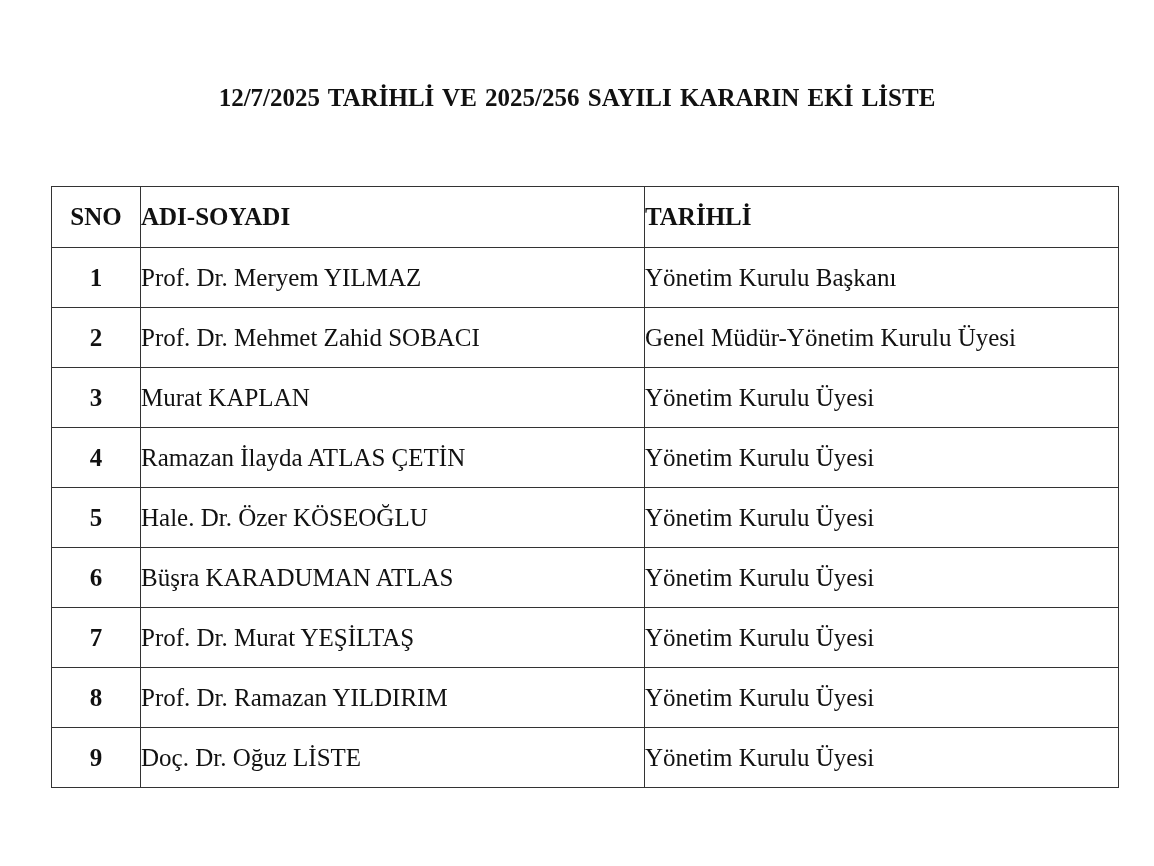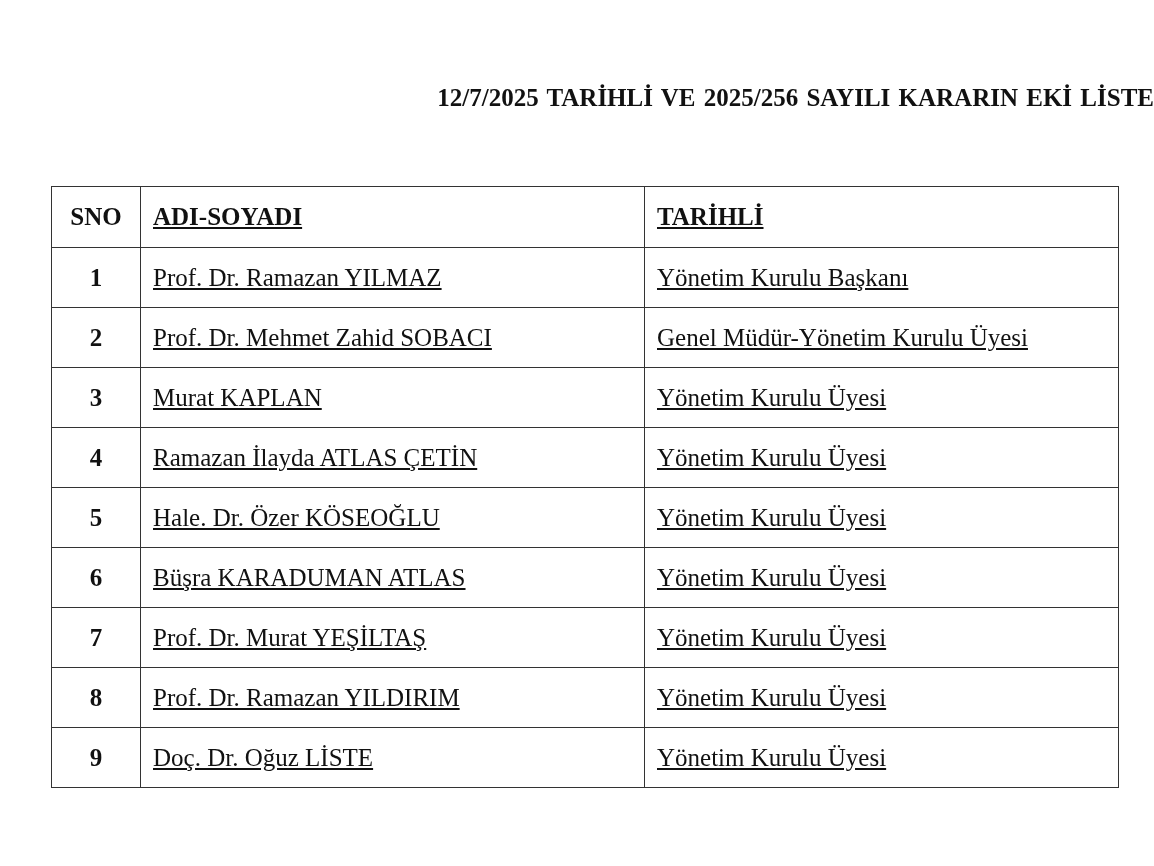--- a/index.html
+++ b/index.html
@@ -1,27 +1,27 @@
 <!DOCTYPE html>
 <html><head>
 <meta charset="utf-8">
 <style>
   html, body { margin: 0; padding: 0; background: #ffffff; }
   body { width: 1154px; height: 866px; position: relative; overflow: hidden;
          font-family: "Liberation Serif", "DejaVu Serif", serif; color: #111; }
-  .title { position: absolute; left: 0; top: 84px; width: 1154px; text-align: right;
+  .title { position: absolute; left: 0; top: 84px; width: 1154px; text-align: center;
            font-weight: bold; font-size: 25px; letter-spacing: 0px; word-spacing: 2px; }
   table { position: absolute; left: 51px; top: 186px; width: 1067px;
           border-collapse: collapse; table-layout: fixed; }
   td, th { border: 1.5px solid #333; font-size: 25px; padding: 0; height: 59px;
            vertical-align: middle; }
   th { font-weight: bold; text-align: left; height: 60px; }
   col.c1 { width: 89px; } col.c2 { width: 504px; } col.c3 { width: 474px; }
   .sno { text-align: center; font-weight: bold; }
-  .name, .role { padding-left: 12px; white-space: nowrap; text-decoration: underline; }
+  .name, .role { white-space: nowrap; }
   th.sno { text-align: center; }
 </style>
 </head>
 <body>
 
 <div class="title">12/7/2025 TARİHLİ VE 2025/256  SAYILI KARARIN EKİ LİSTE</div>
 
 <table>
   <colgroup>
       <col class="c1">
@@ -31,21 +31,21 @@
   <thead>
     <tr>
       <th class="sno">SNO</th>
       <th class="name">ADI-SOYADI</th>
       <th class="role">TARİHLİ</th>
     </tr>
   </thead>
   <tbody>
     <tr>
       <td class="sno">1</td>
-      <td class="name">Prof. Dr. Ramazan YILMAZ</td>
+      <td class="name">Prof. Dr. Meryem YILMAZ</td>
       <td class="role">Yönetim Kurulu Başkanı</td>
     </tr>
     <tr>
       <td class="sno">2</td>
       <td class="name">Prof. Dr. Mehmet Zahid SOBACI</td>
       <td class="role">Genel Müdür-Yönetim Kurulu Üyesi</td>
     </tr>
     <tr>
       <td class="sno">3</td>
       <td class="name">Murat KAPLAN</td>

